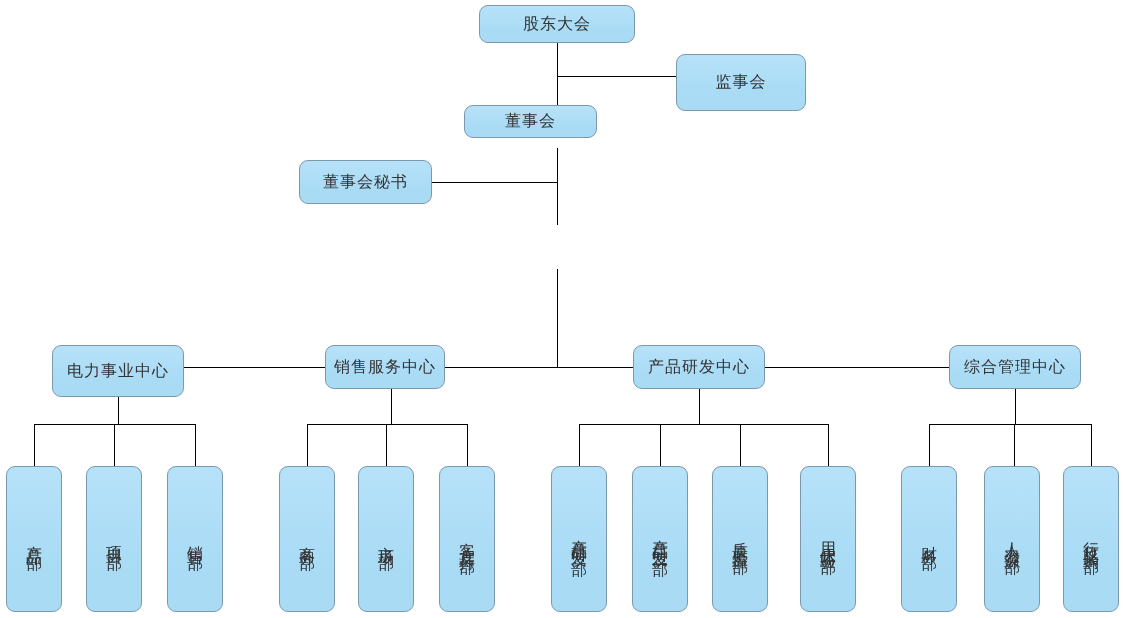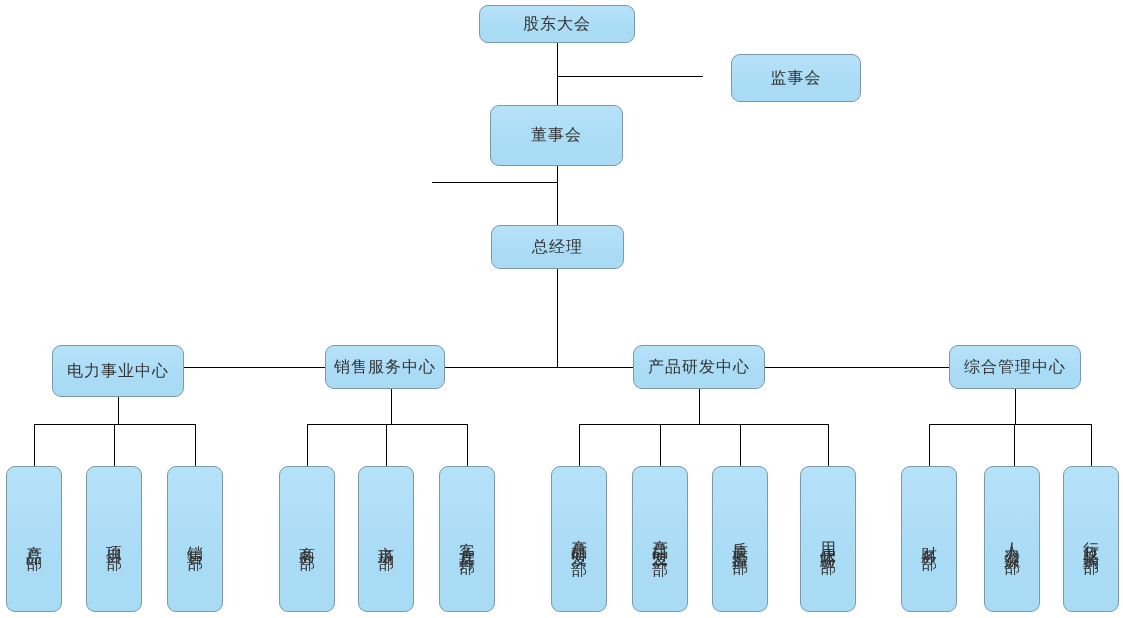--- a/index.html
+++ b/index.html
@@ -90,32 +90,32 @@
       <line x1="929" y1="424" x2="929" y2="467"></line>
       <line x1="1014" y1="424" x2="1014" y2="467"></line>
       <line x1="1091" y1="424" x2="1091" y2="467"></line>
     </g>
   </svg>
 
   <div class="node" style="left:479px;top:5px;width:156px;height:38px">
     <span class="lbl">股东大会</span>
   </div>
 
-  <div class="node" style="left:731px;top:54px;width:130px;height:48px">
+  <div class="node" style="left:676px;top:54px;width:130px;height:57px">
     <span class="lbl">监事会</span>
   </div>
 
-  <div class="node" style="left:490px;top:105px;width:133px;height:61px">
+  <div class="node" style="left:464px;top:105px;width:133px;height:33px">
     <span class="lbl">董事会</span>
   </div>
 
+  <div class="node" style="left:299px;top:160px;width:133px;height:44px">
+    <span class="lbl">董事会秘书</span>
+  </div>
 
-  <div class="node" style="left:491px;top:225px;width:133px;height:44px">
-    <span class="lbl">总经理</span>
-  </div>
 
   <div class="node" style="left:52px;top:345px;width:132px;height:52px">
     <span class="lbl">电力事业中心</span>
   </div>
   <div class="node" style="left:325px;top:345px;width:120px;height:44px">
     <span class="lbl">销售服务中心</span>
   </div>
   <div class="node" style="left:633px;top:345px;width:132px;height:44px">
     <span class="lbl">产品研发中心</span>
   </div>

